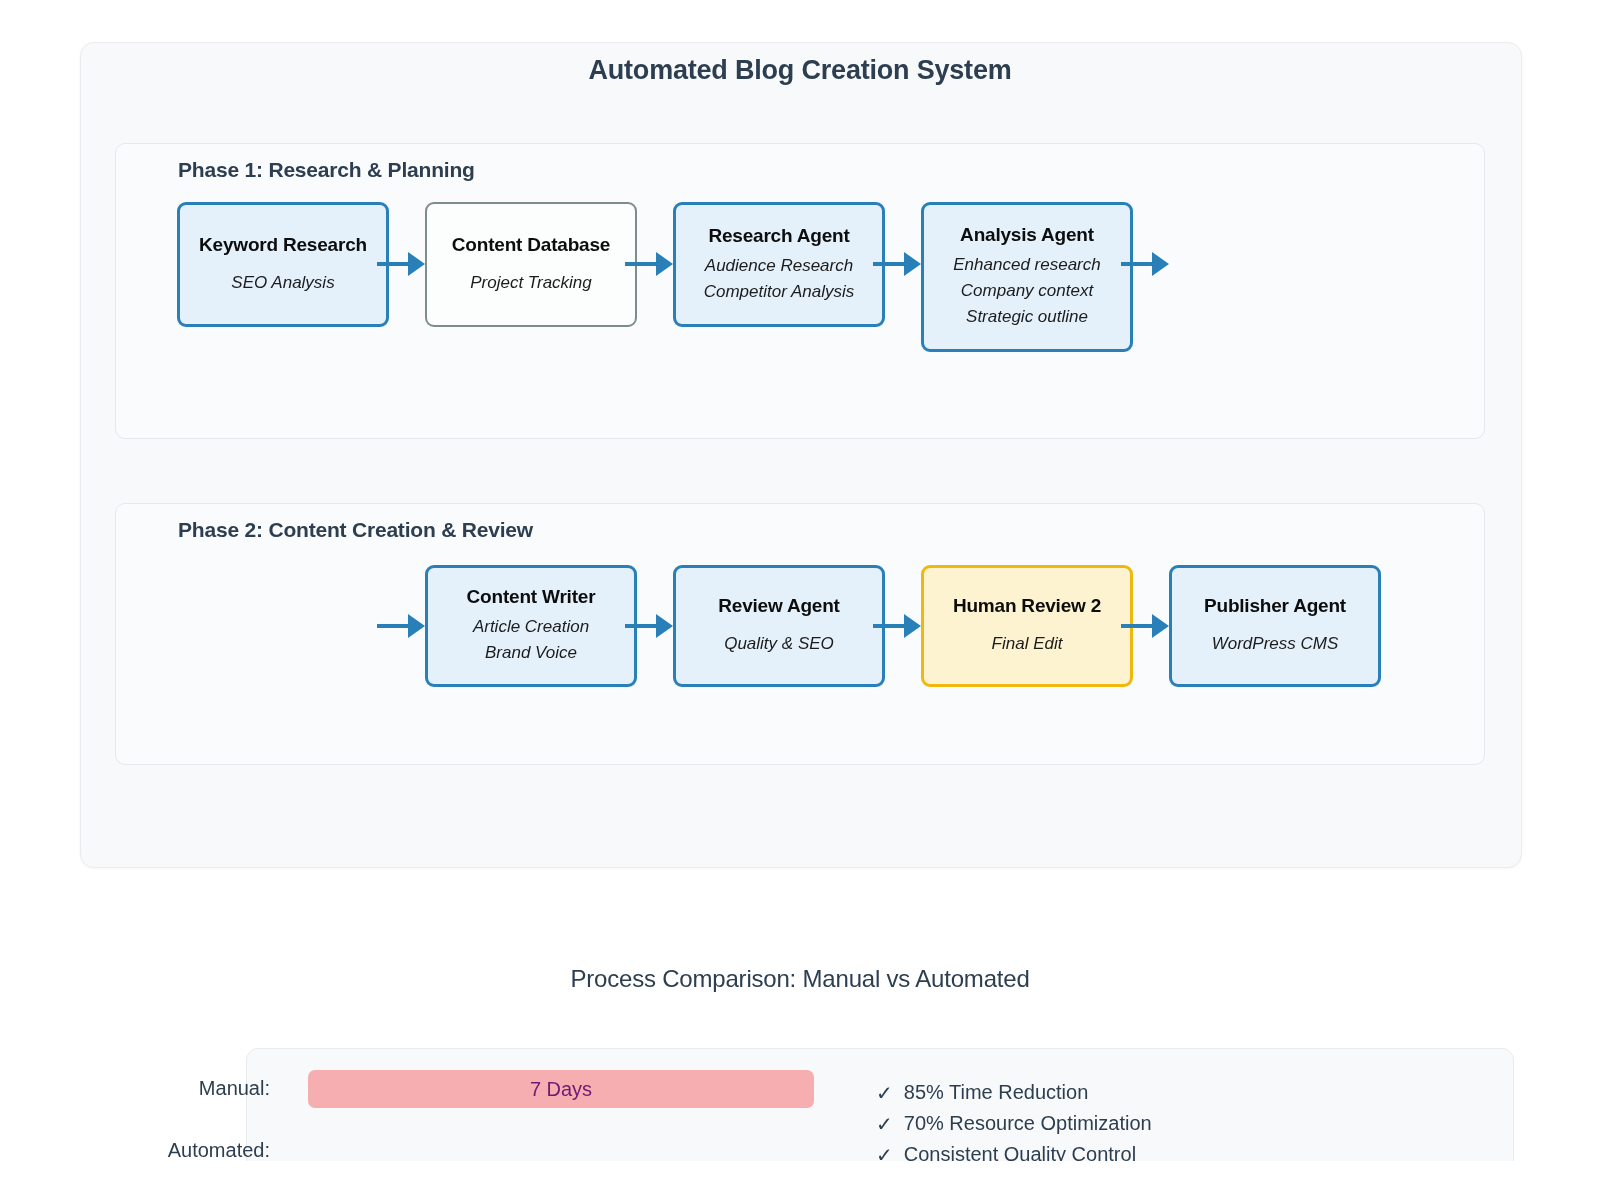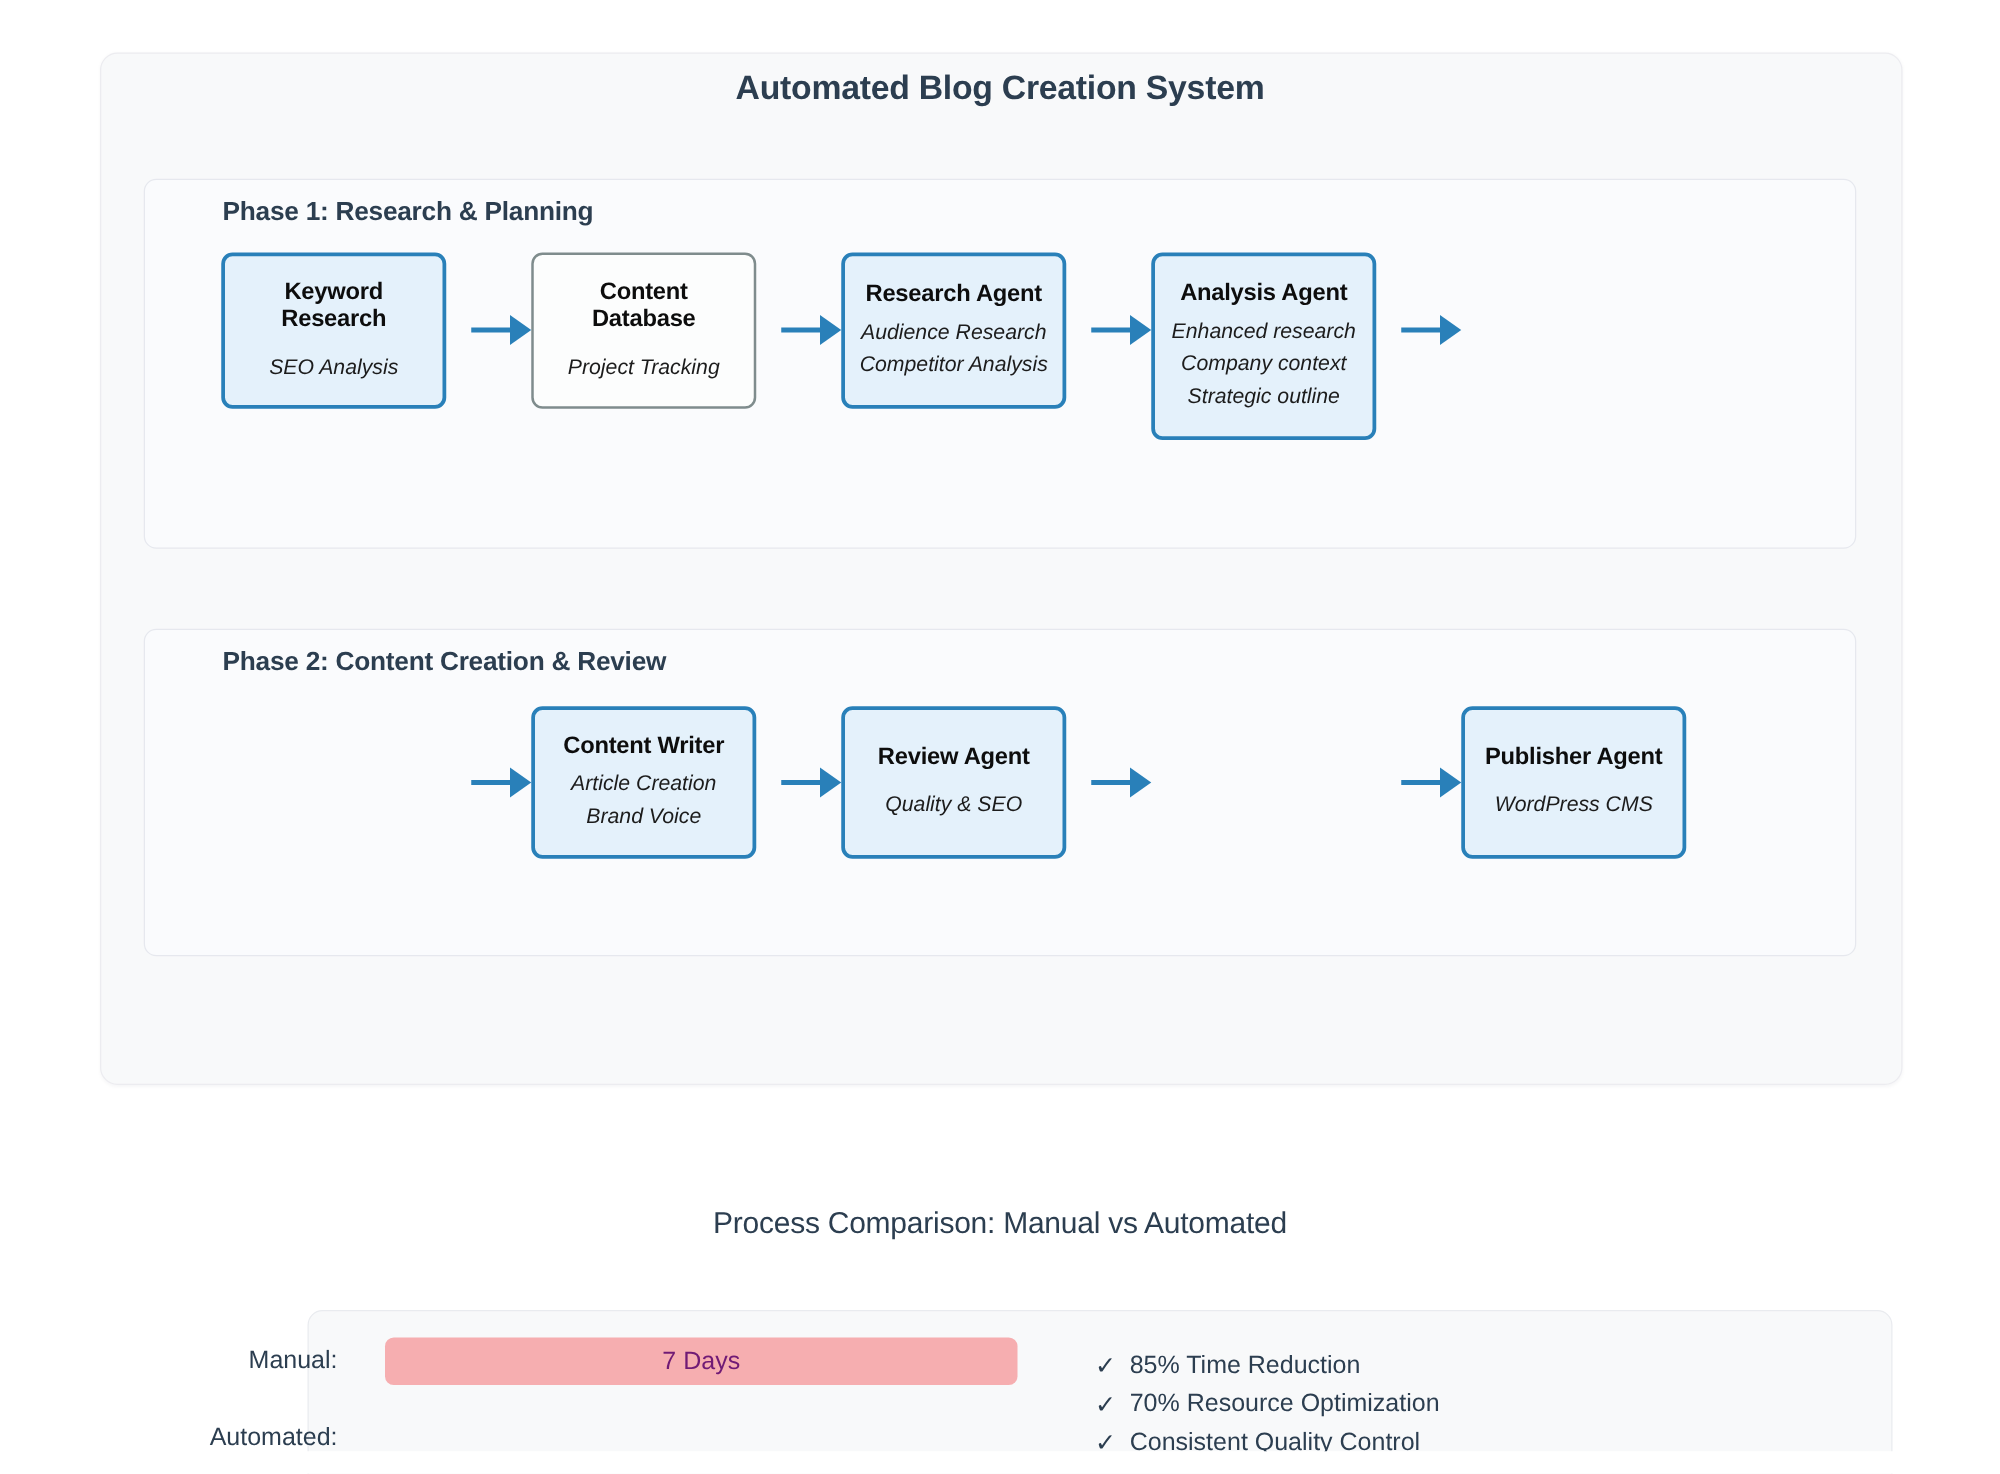--- a/index.html
+++ b/index.html
@@ -41,21 +41,21 @@
   #phase2-panel{left:115px;top:503px;width:1368px;height:260px;}
   .phase-title{
     position:absolute;left:178px;font-size:21px;font-weight:bold;
     color:var(--heading);letter-spacing:-.2px;
   }
   #phase1-title{top:158px;}
   #phase2-title{top:518px;}
 
   
   .node{
-    position:absolute;width:180px;box-sizing:border-box;border-radius:9px;
+    position:absolute;width:212px;box-sizing:border-box;border-radius:9px;
     display:flex;flex-direction:column;align-items:center;justify-content:center;
     text-align:center;padding:6px 10px;
   }
   .node.blue{background:var(--node-blue-fill);border:3px solid var(--node-blue-border);}
   .node.gray{background:var(--node-gray-fill);border:2.5px solid var(--node-gray-border);}
   .node.yellow{background:var(--node-yellow-fill);border:3px solid var(--node-yellow-border);}
   .node-title{font-size:19px;font-weight:bold;color:#0d0d0d;margin-bottom:14px;letter-spacing:-.2px;}
   .node.multi .node-title{margin-bottom:6px;}
   .node-line{font-size:17px;color:#1c1c1c;line-height:26px;font-style:italic;}
 
@@ -161,20 +161,24 @@
 
   <div class="node blue multi p2 c2">
     <div class="node-title">Content Writer</div>
     <div class="node-line">Article Creation</div>
     <div class="node-line">Brand Voice</div>
   </div>
   <div class="node blue p2 c3">
     <div class="node-title">Review Agent</div>
     <div class="node-line">Quality &amp; SEO</div>
   </div>
+  <div class="node yellow p2 c4">
+    <div class="node-title">Human Review 2</div>
+    <div class="node-line">Final Edit</div>
+  </div>
   <div class="node blue p2 c5">
     <div class="node-title">Publisher Agent</div>
     <div class="node-line">WordPress CMS</div>
   </div>
 
   <div class="arrow r2 g1">
       <span class="shaft"></span>
       <span class="head"></span>
     </div>
   <div class="arrow r2 g2">

